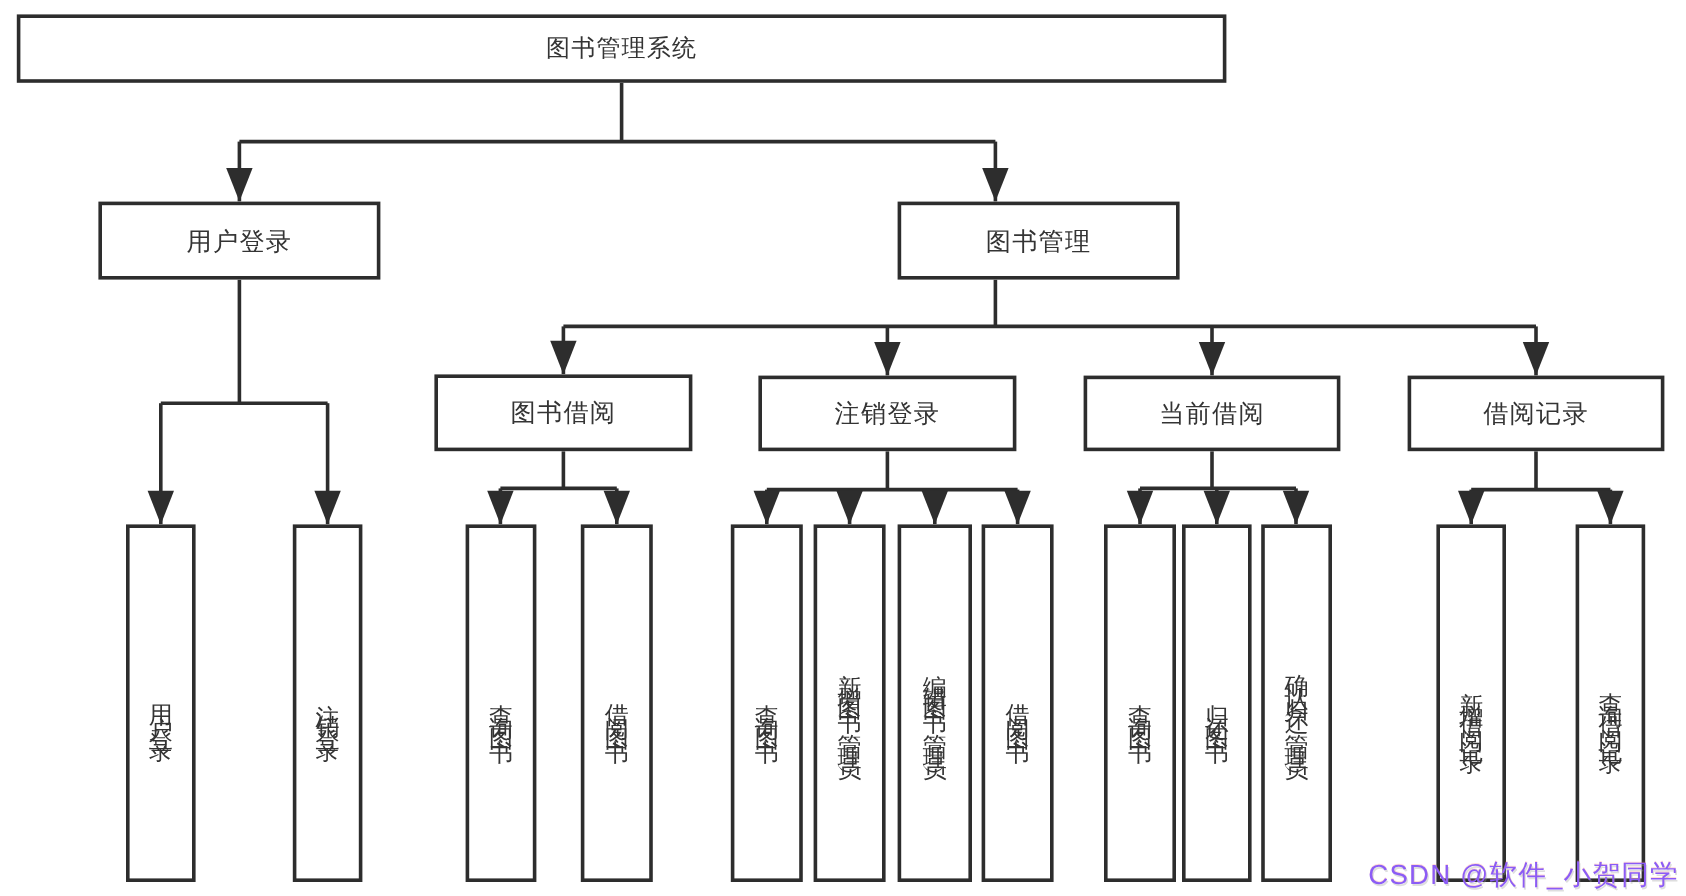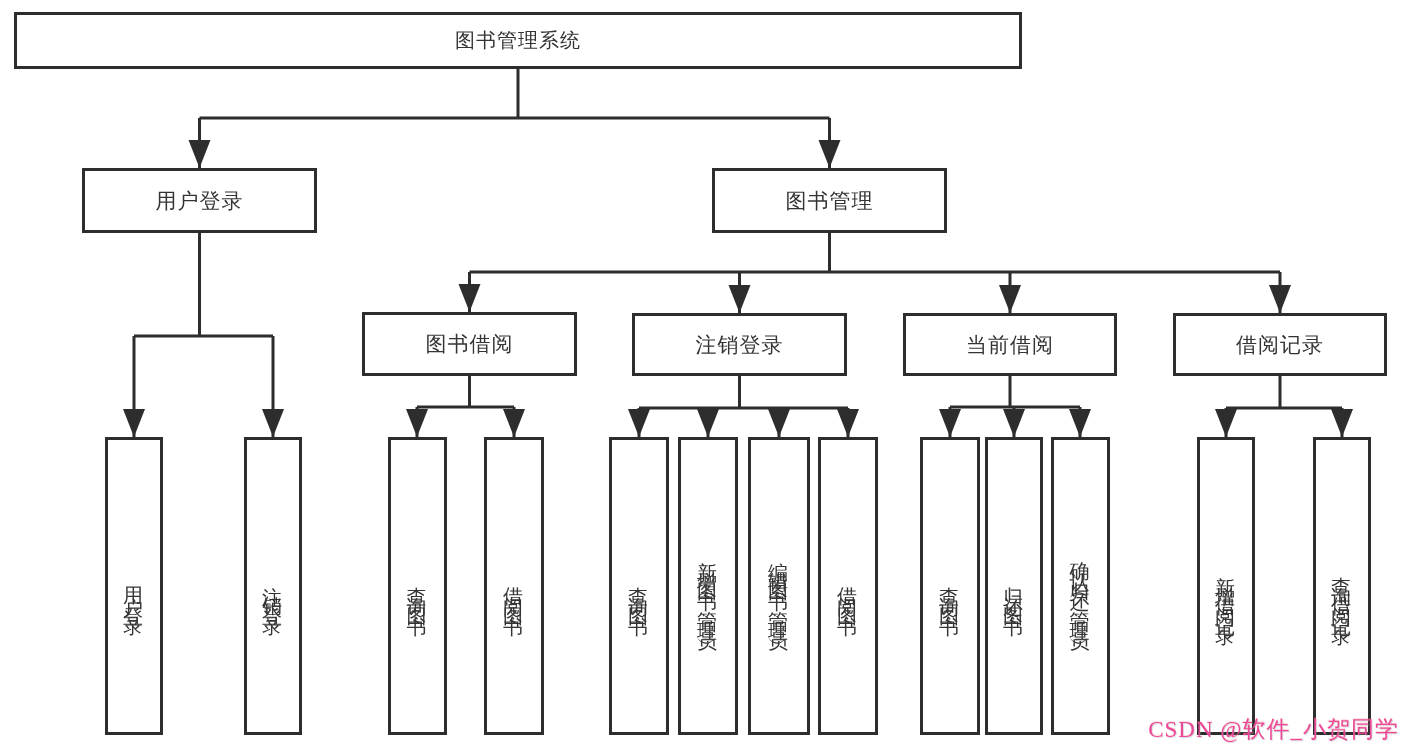--- a/index.html
+++ b/index.html
@@ -1,21 +1,21 @@
 <!DOCTYPE html>
 <html><head>
 <meta charset="utf-8">
 <style>
   html,body{margin:0;padding:0;background:#ffffff;}
   .canvas{
     position:relative;
     width:1405px;height:747px;
     background:#ffffff;
     overflow:hidden;
-    font-family:Liberation Serif, serif;
+    font-family:Liberation Sans, sans-serif;
     color:#343434;
   }
   .connectors{position:absolute;left:0;top:0;z-index:1;}
   .box{
     position:absolute;
     box-sizing:border-box;
     background:#ffffff;
     border:3px solid #2d2d2d;
     display:flex;
     align-items:center;
@@ -32,21 +32,21 @@
     letter-spacing:10px;
     white-space:nowrap;
     margin-bottom:-10px;
   }
   .watermark{
     position:absolute;
     right:6px;
     top:714px;
     z-index:3;
     font-size:23px;
-    color:#ec4899;
+    color:#8b5cf6;
     letter-spacing:1px;
     text-shadow:0 -1px 0 rgba(255,130,120,0.28), 1px 1px 0 rgba(160,160,160,0.35);
     white-space:nowrap;
   }
 </style>
 </head>
 <body>
 
 <div class="canvas">
 
@@ -101,21 +101,21 @@
       <polygon points="939,409 961,409 950,437" fill="#2d2d2d"></polygon>
       <polygon points="1003,409 1025,409 1014,437" fill="#2d2d2d"></polygon>
       <polygon points="1069,409 1091,409 1080,437" fill="#2d2d2d"></polygon>
       <polygon points="1215,409 1237,409 1226,437" fill="#2d2d2d"></polygon>
       <polygon points="1331,409 1353,409 1342,437" fill="#2d2d2d"></polygon>
     </svg>
 
   <div class="box h root" style="left:14px;top:12px;width:1008px;height:57px">图书管理系统</div>
 
   <div class="box h" style="left:82px;top:168px;width:235px;height:65px">用户登录</div>
-  <div class="box h" style="left:712px;top:168px;width:235px;height:65px">图书管理</div>
+  <div class="box h" style="left:748px;top:168px;width:235px;height:65px">图书管理</div>
 
   <div class="box h" style="left:362px;top:312px;width:215px;height:64px">图书借阅</div>
   <div class="box h" style="left:632px;top:313px;width:215px;height:63px">注销登录</div>
   <div class="box h" style="left:1173px;top:313px;width:214px;height:63px">借阅记录</div>
   <div class="box h" style="left:903px;top:313px;width:214px;height:63px">当前借阅</div>
 
   <div class="box v" style="left:105px;top:437px;width:58px;height:298px">
       <span>用户登录</span>
     </div>
   <div class="box v" style="left:244px;top:437px;width:58px;height:298px">

